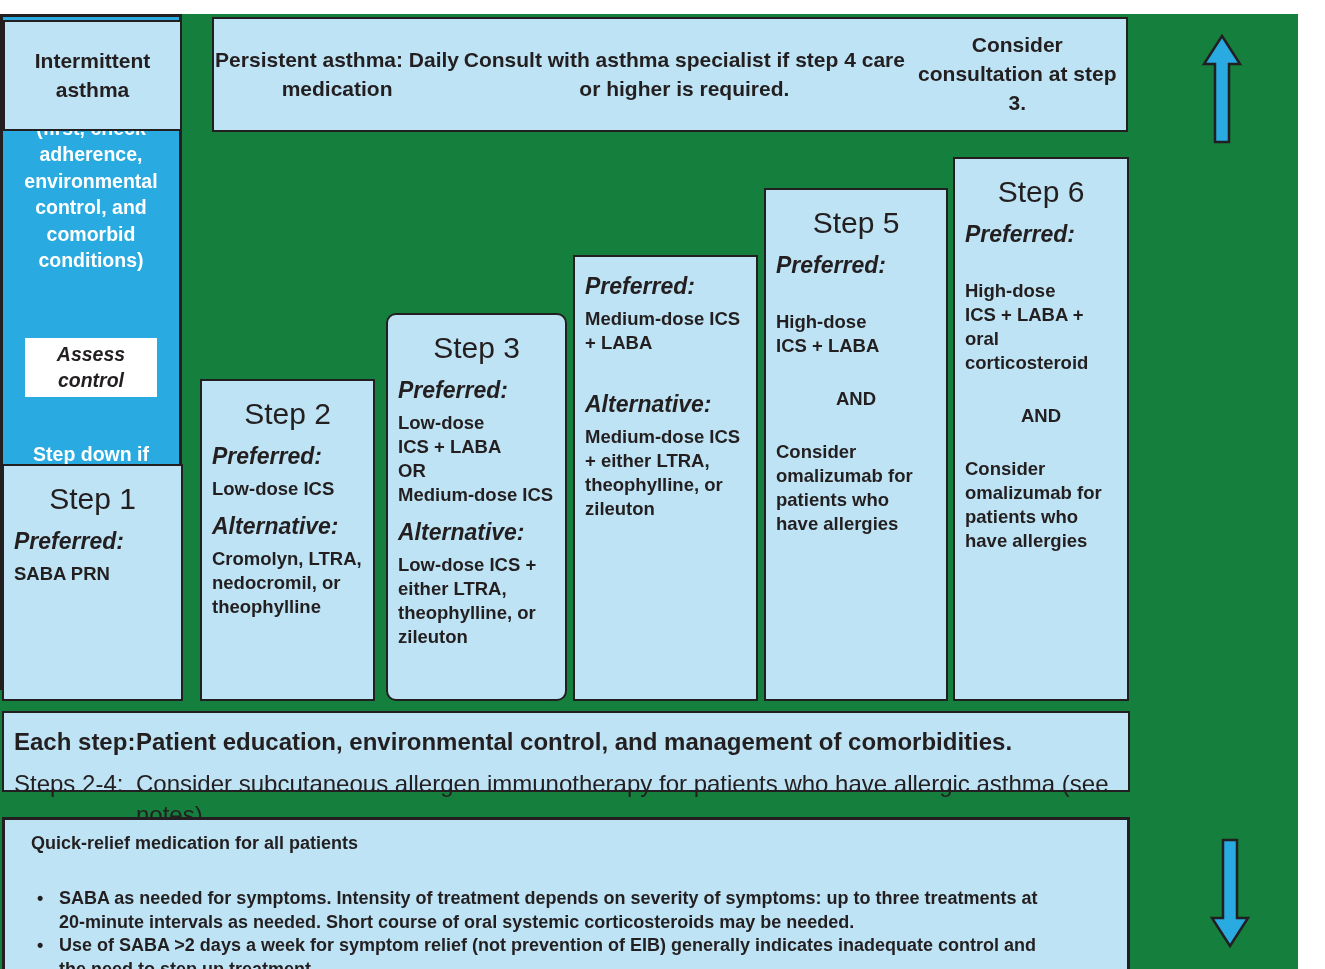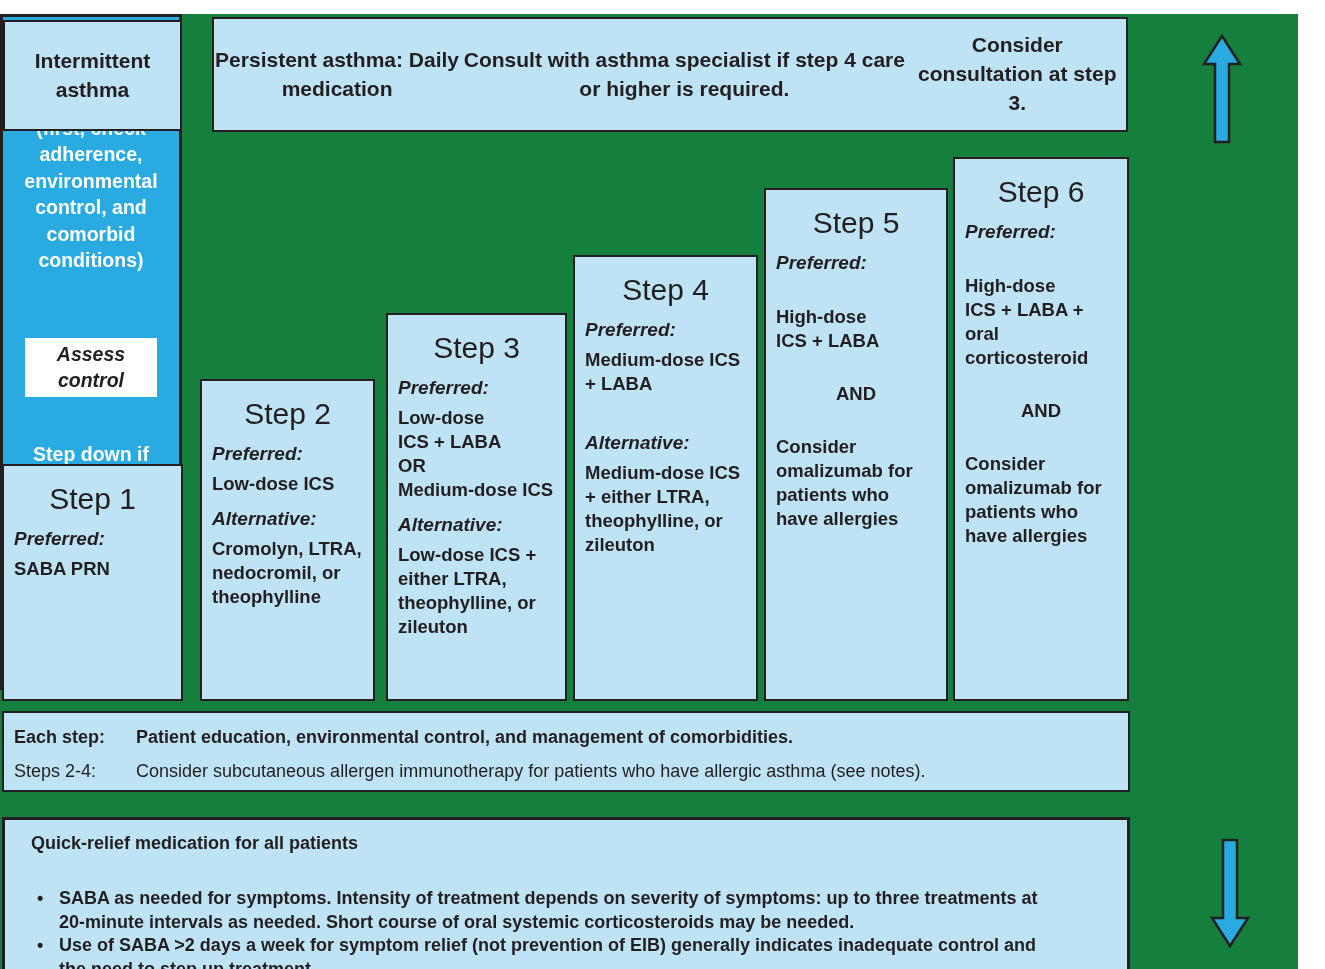--- a/index.html
+++ b/index.html
@@ -17,46 +17,46 @@
   
   #intermittent{left:3px;top:6px;width:179px;height:111px;display:flex;align-items:center;justify-content:center;
     text-align:center;font-weight:bold;font-size:21px;line-height:1.35;white-space:pre-line;}
   #header-box{left:212px;top:3px;width:916px;height:115px;display:flex;flex-direction:row;align-items:center;justify-content:center;
     font-weight:bold;font-size:21px;line-height:1.38;text-align:center;}
 
   
   .step{padding:4px 10px;overflow:hidden;}
   #step-1{left:2px;  top:450px;width:181px;height:237px;}
   #step-2{left:200px;top:365px;width:175px;height:322px;}
-  #step-3{left:386px;top:299px;width:181px;height:388px;}
+  #step-3{left:386px;top:299px;width:181px;height:388px;border-radius:10px;}
   #step-4{left:573px;top:241px;width:185px;height:446px;}
   #step-5{left:764px;top:174px;width:184px;height:513px;}
   #step-6{left:953px;top:143px;width:176px;height:544px;}
 
   .step-title{text-align:center;font-weight:normal;font-size:30px;margin:12px 0 8px;}
-  .blk-label{font-weight:bold;font-style:italic;font-size:19px;margin-top:11px;line-height:1.25;}
+  .blk-label{font-weight:bold;font-style:italic;font-size:23px;margin-top:11px;line-height:1.25;}
   .blk-body{font-weight:bold;font-size:18.5px;margin-top:6px;line-height:1.3;white-space:pre-line;}
   .blk-and{font-weight:bold;font-size:18.5px;margin-top:6px;text-align:center;}
   .blk-spacer{height:24px;}
 
   
   #side-panel{left:1145px;top:143px;width:176px;height:670px;background:var(--cyan);border:3px solid var(--ink);
     color:#fff;font-weight:bold;font-size:19.5px;line-height:1.36;text-align:center;}
   .panel-text{white-space:pre-line;}
   #step-up-text{margin-top:18px;}
   #assess-box{background:#fff;color:var(--ink);font-style:italic;width:132px;margin:64px auto 0;padding:3px 0;white-space:pre-line;}
   #step-down-text{margin-top:44px;}
 
   
   .arrow{position:absolute;}
   #up-arrow{left:1201px;top:20px;}
   #down-arrow{left:1209px;top:824px;}
 
   
-  #each-step-band{left:2px;top:697px;width:1128px;height:81px;padding:13px 16px 0 10px;font-size:18px;}
+  #each-step-band{left:2px;top:697px;width:1128px;height:81px;padding:13px 16px 0 10px;font-size:24px;}
   .band-row{display:flex;margin-bottom:11px;line-height:1.3;}
   .band-row.bold{font-weight:bold;}
   .band-label{width:122px;flex:none;}
 
   
   #quick-relief{left:2px;top:803px;width:1128px;height:161px;border-width:3px;padding:12px 26px;font-weight:bold;font-size:18px;line-height:1.3;}
   .qr-title{margin-bottom:32px;}
   .qr-bullet{display:flex;}
   .qr-dot{width:22px;flex:none;padding-left:6px;}
   .qr-text{white-space:pre-line;}
@@ -96,21 +96,20 @@
 ICS + LABA
 OR
 Medium-dose ICS</div>
       <div class="blk-label">Alternative:</div>
       <div class="blk-body">Low-dose ICS +
 either LTRA,
 theophylline, or
 zileuton</div>
     </div>
   <div id="step-4" class="box step">
-      <div class="step-title">Step 4</div>
       <div class="blk-label">Preferred:</div>
       <div class="blk-body">Medium-dose ICS
 + LABA</div>
       <div class="blk-spacer"></div>
       <div class="blk-label">Alternative:</div>
       <div class="blk-body">Medium-dose ICS
 + either LTRA,
 theophylline, or
 zileuton</div>
     </div>

